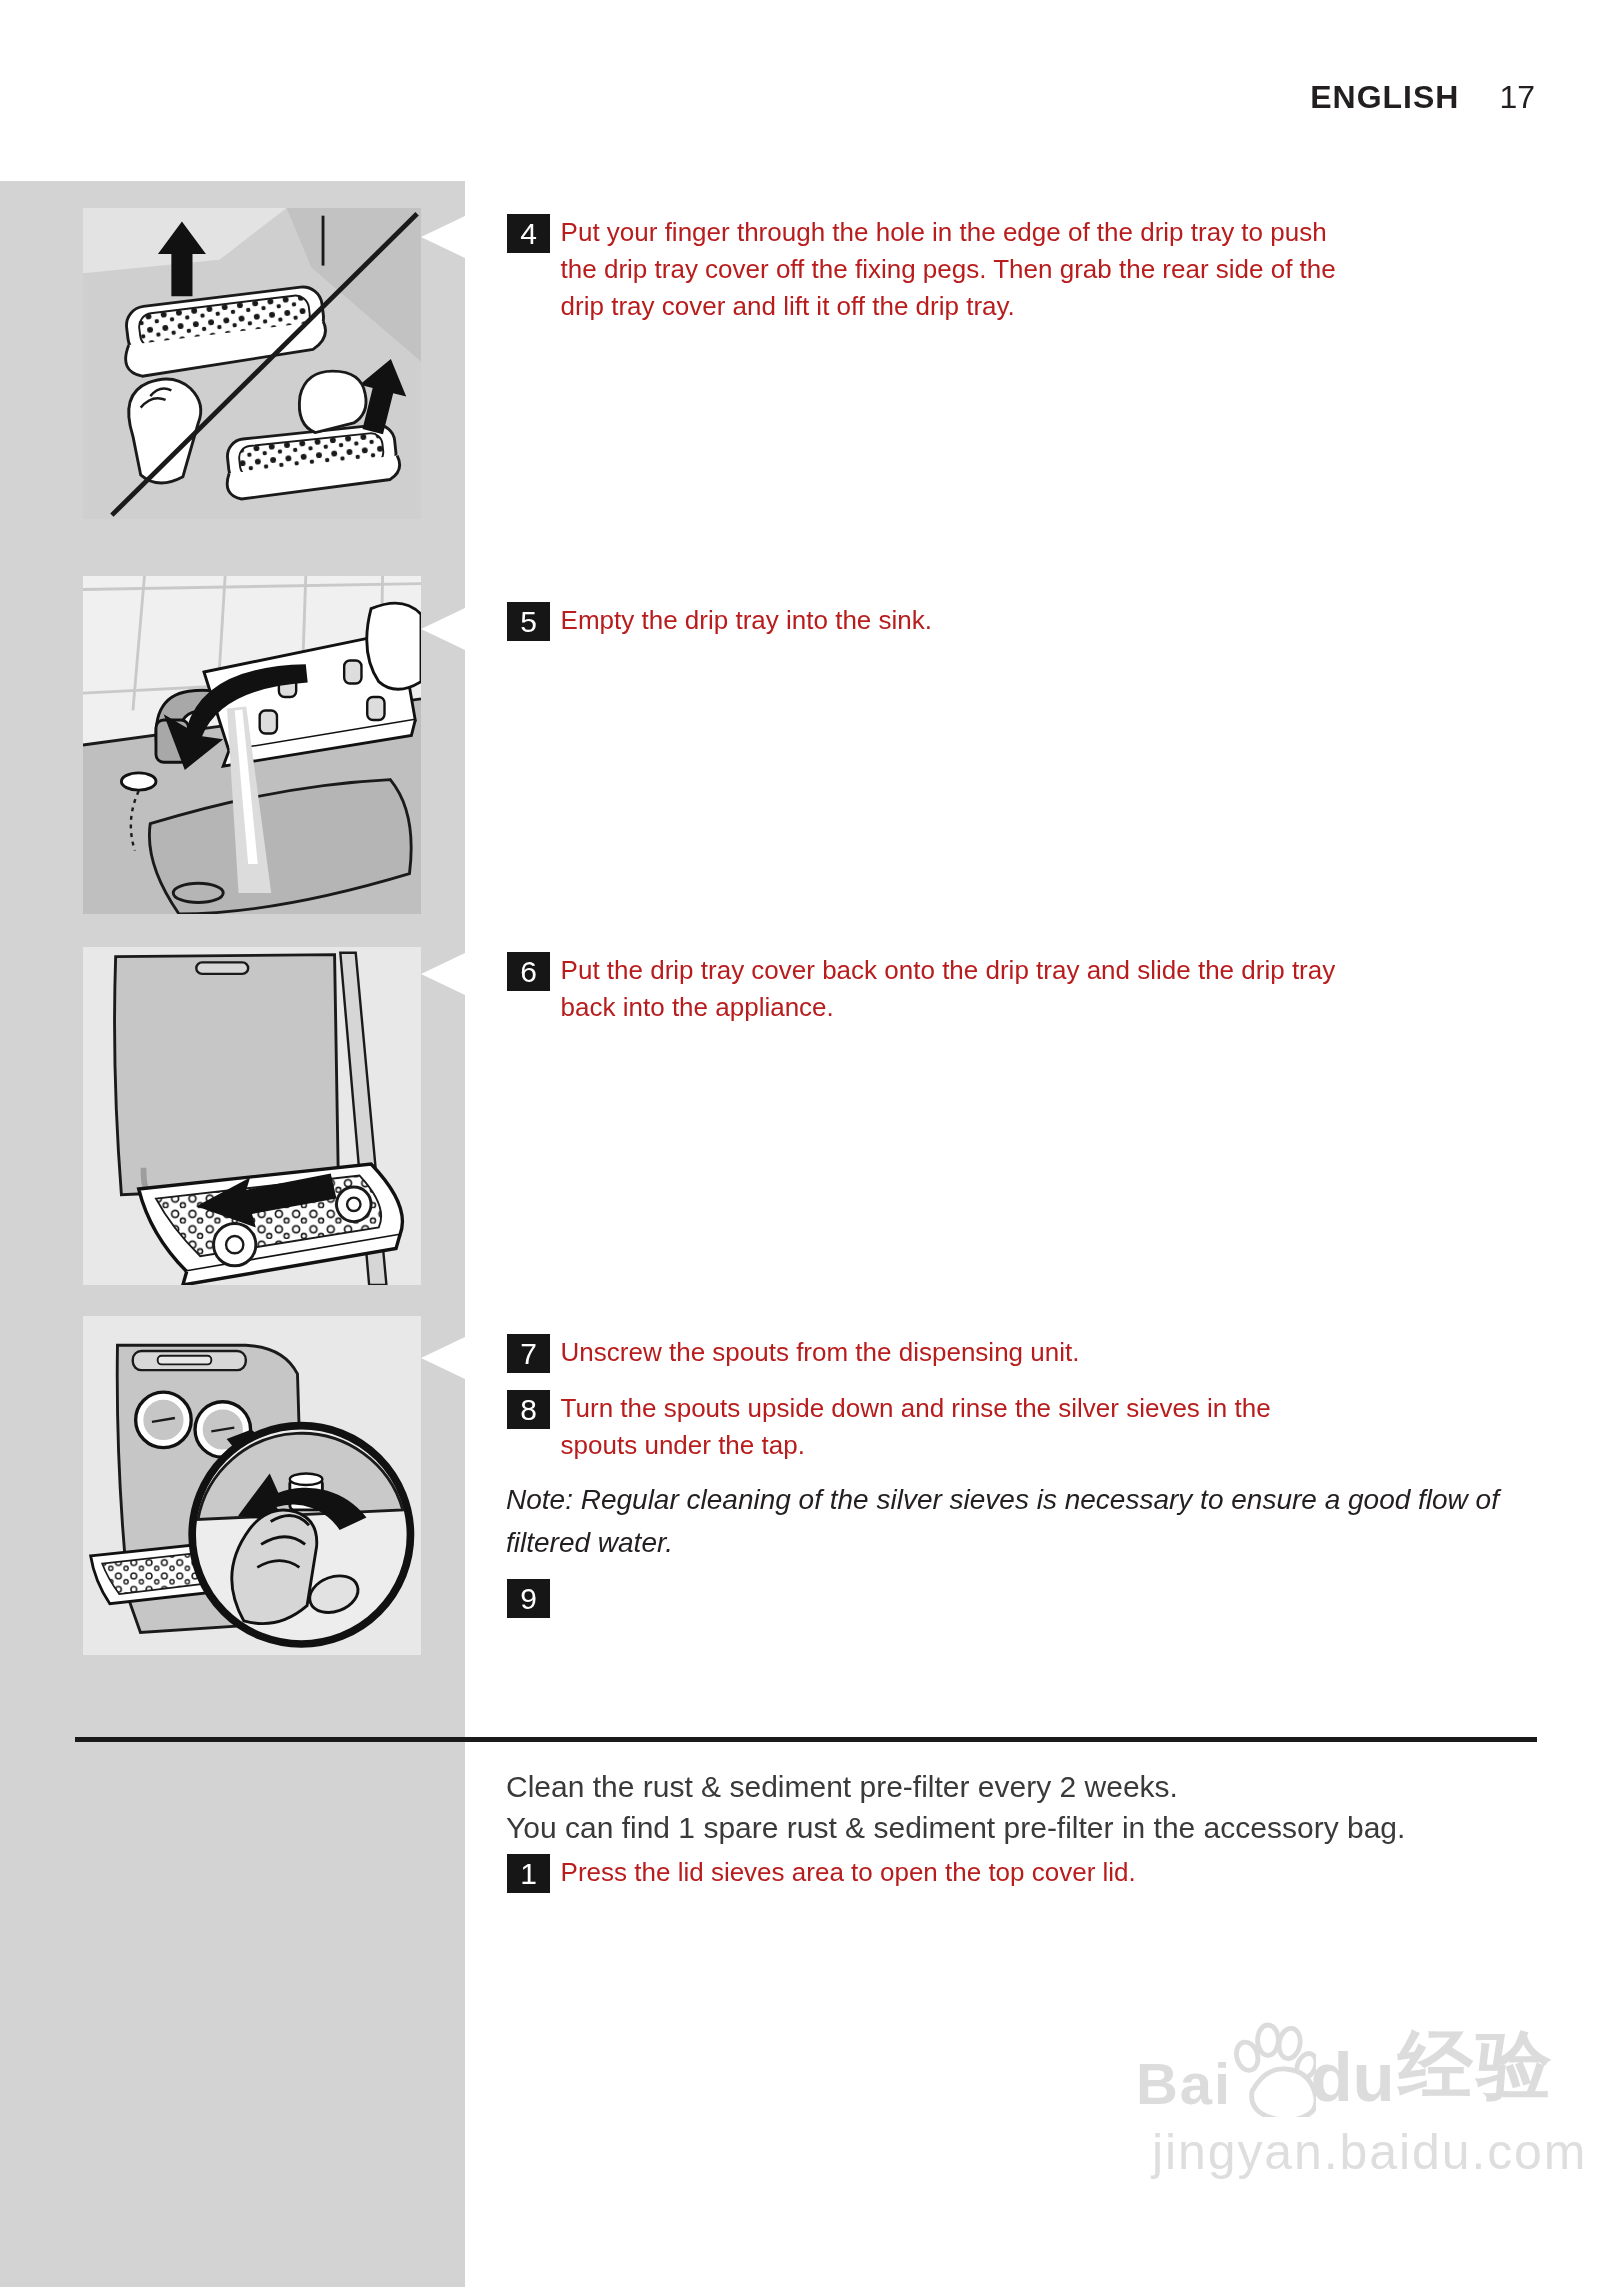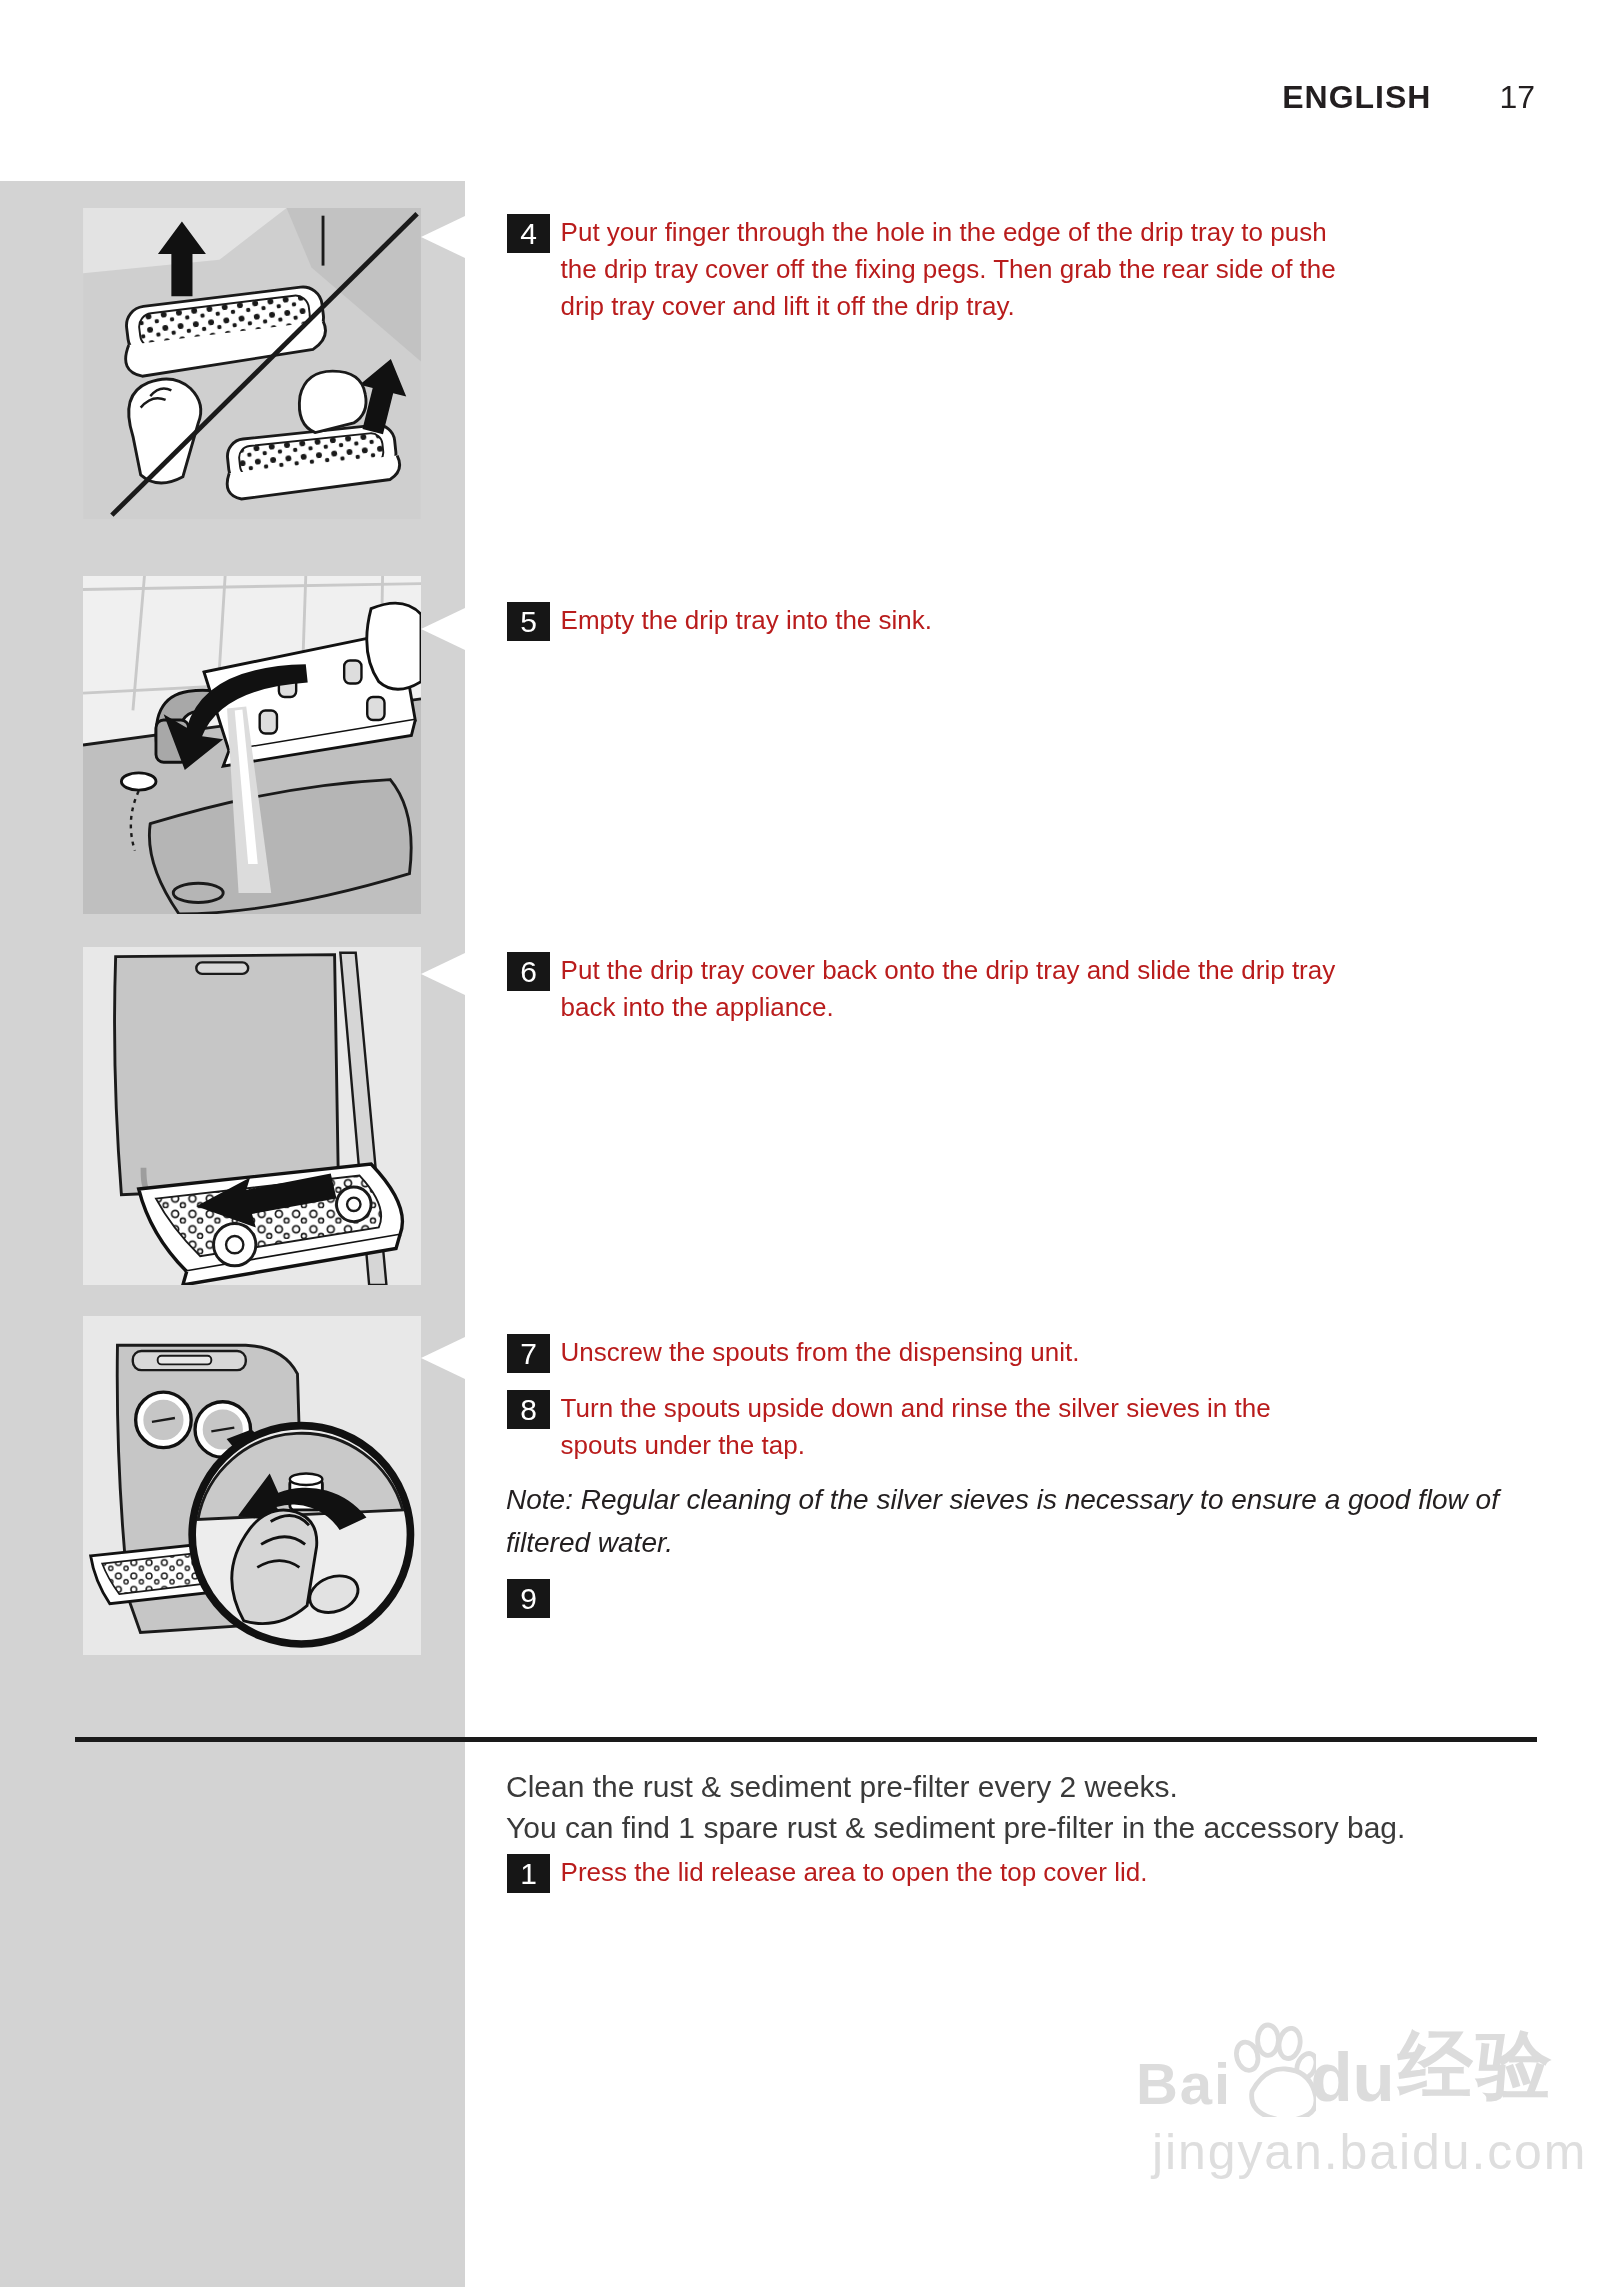--- a/index.html
+++ b/index.html
@@ -1,19 +1,19 @@
 <!DOCTYPE html>
 <html><head>
 <meta charset="utf-8">
 <style>
   html,body{margin:0;padding:0;background:#ffffff;}
   .page{position:relative;width:1612px;height:2287px;background:#ffffff;overflow:hidden;
         font-family:"Liberation Sans", sans-serif;color:#232323;}
   
-  .hdr{position:absolute;top:79px;right:77px;display:flex;align-items:baseline;gap:28px;}
+  .hdr{position:absolute;top:79px;right:77px;display:flex;align-items:baseline;}
   .hdr .lang{font-size:32px;font-weight:bold;letter-spacing:1px;color:#231f20;}
   .hdr .pnum{font-size:32px;margin-left:40px;color:#231f20;}
   
   .strip{position:absolute;left:0;top:181px;width:465px;height:2107px;background:#d3d3d3;}
   
   .illus{position:absolute;left:83px;width:338px;background:#e8e8e8;}
   .illus svg{display:block;width:100%;height:100%;}
   #illus1{top:208px;height:311px;}
   #illus2{top:576px;height:338px;}
   #illus3{top:947px;height:338px;}
@@ -238,21 +238,21 @@
   <div class="rule"></div>
 
   <div class="intro">
     <div>Clean the rust &amp; sediment pre-filter every 2 weeks.</div>
     <div>You can find 1 spare rust &amp; sediment pre-filter in the accessory bag.</div>
   </div>
 
   <div class="step" style="top:1854px">
     <div class="badge">1</div>
     <div class="stext">
-      <div>Press the lid release area to open the top cover lid.</div>
+      <div>Press the lid sieves area to open the top cover lid.</div>
     </div>
   </div>
 
   <div class="wm">
     <div class="wm-brand">
       <span class="b1">Bai</span>
       <span class="paw">
         <svg width="88" height="96" viewBox="0 0 110 120">
           <g fill="#ffffff" stroke="#dcdcdc" stroke-width="6">
             <ellipse cx="24" cy="44" rx="13" ry="18" transform="rotate(-16 24 44)"></ellipse>

